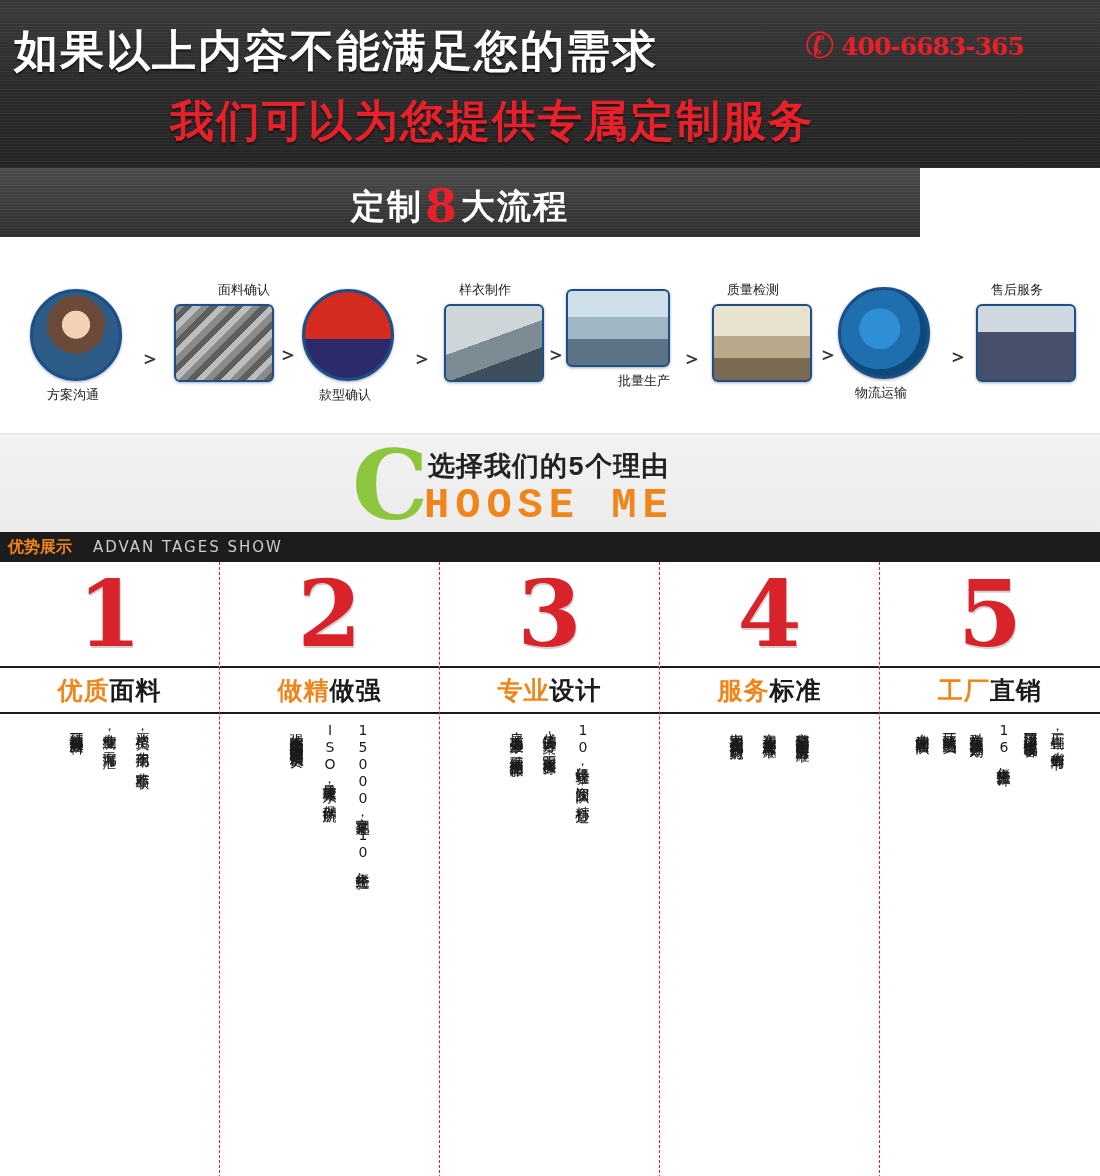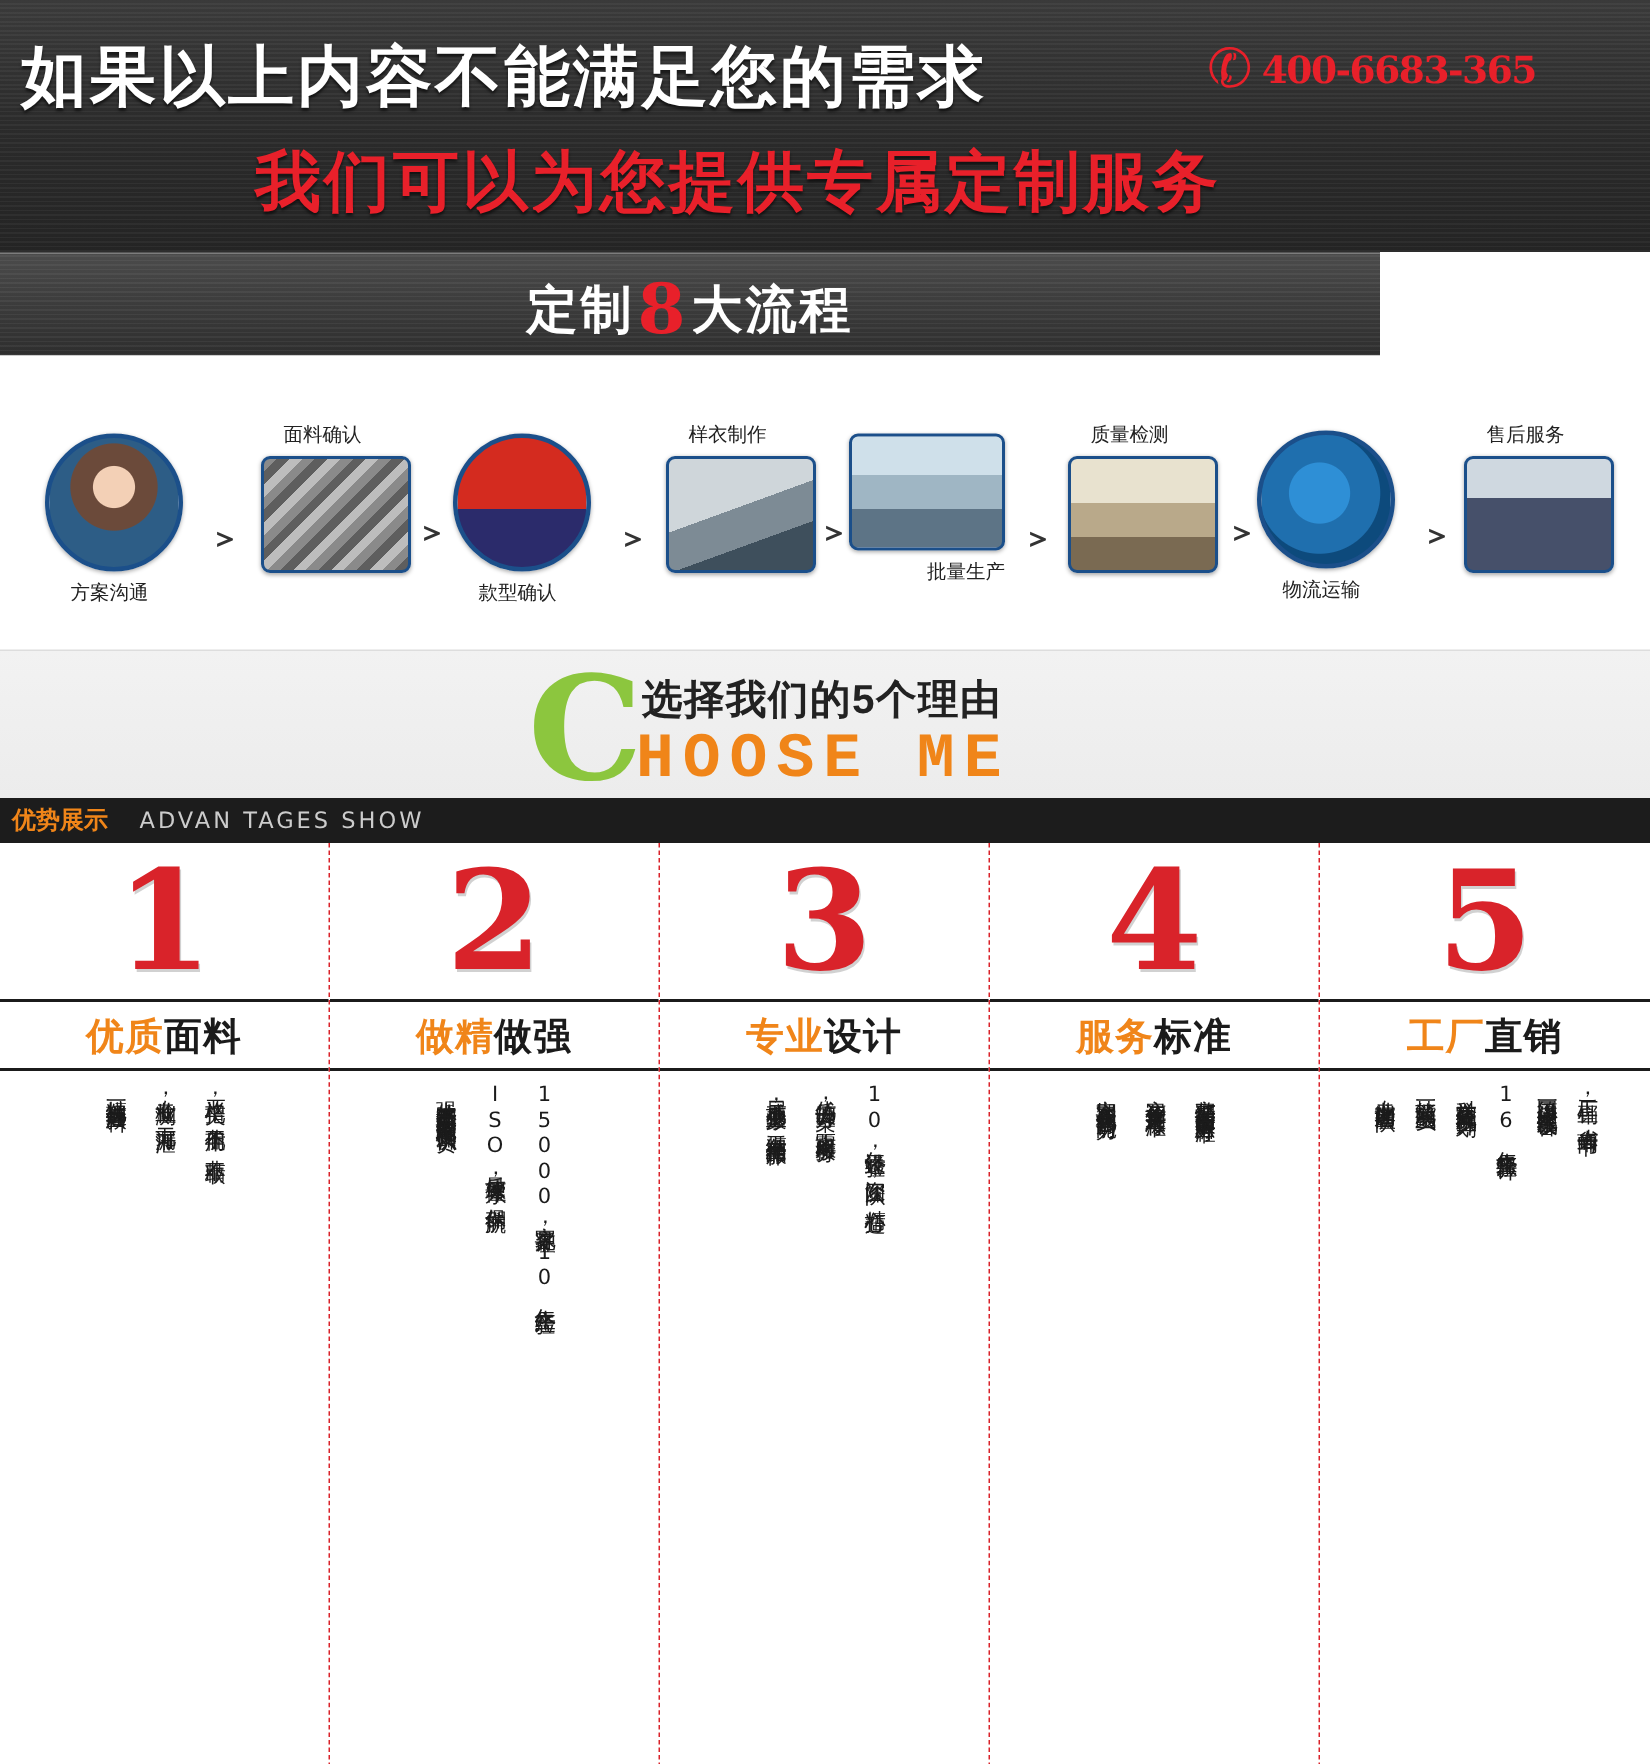--- a/index.html
+++ b/index.html
@@ -96,21 +96,21 @@
     border-top:1px solid #ddd;
   }
   .choose-c{
     position:absolute;left:352px;top:4px;
     font-family:"DejaVu Serif",serif;font-size:96px;font-weight:bold;
     color:#8cc63e;line-height:96px;
   }
   .choose-cn{
     position:absolute;left:428px;top:14px;
     font-size:27px;color:#222;letter-spacing:1px;font-weight:bold;
-    font-family:Liberation Sans, sans-serif;
+    font-family:Liberation Mono, monospace;
   }
   .choose-en{
     position:absolute;left:424px;top:48px;
     font-family:Liberation Mono, monospace;font-size:42px;font-weight:bold;
     color:#f08519;letter-spacing:6px;
   }
 
   
   .adv-bar{
     position:relative;width:1100px;height:30px;background:#1c1c1c;
@@ -186,21 +186,21 @@
 
   <div class="steps">
 
     <div class="step" style="left:30px;top:52px;">
       <div class="thumb t1"></div>
       <div class="step-label" style="margin-left:-12px;">方案沟通</div>
     </div>
     <div class="arrow" style="left:140px;top:108px;">＞</div>
 
     <div class="step" style="left:168px;top:44px;">
-      <div class="step-label" style="margin:0 0 5px -8px;">面料确认</div>
+      <div class="step-label" style="margin:0 0 5px -8px;text-align:right;">面料确认</div>
       <div class="thumb sq t2" style="margin-left:6px;"></div>
     </div>
     <div class="arrow" style="left:278px;top:104px;">＞</div>
 
     <div class="step" style="left:302px;top:52px;">
       <div class="thumb t3"></div>
       <div class="step-label" style="margin-left:-12px;">款型确认</div>
     </div>
     <div class="arrow" style="left:412px;top:108px;">＞</div>
 

